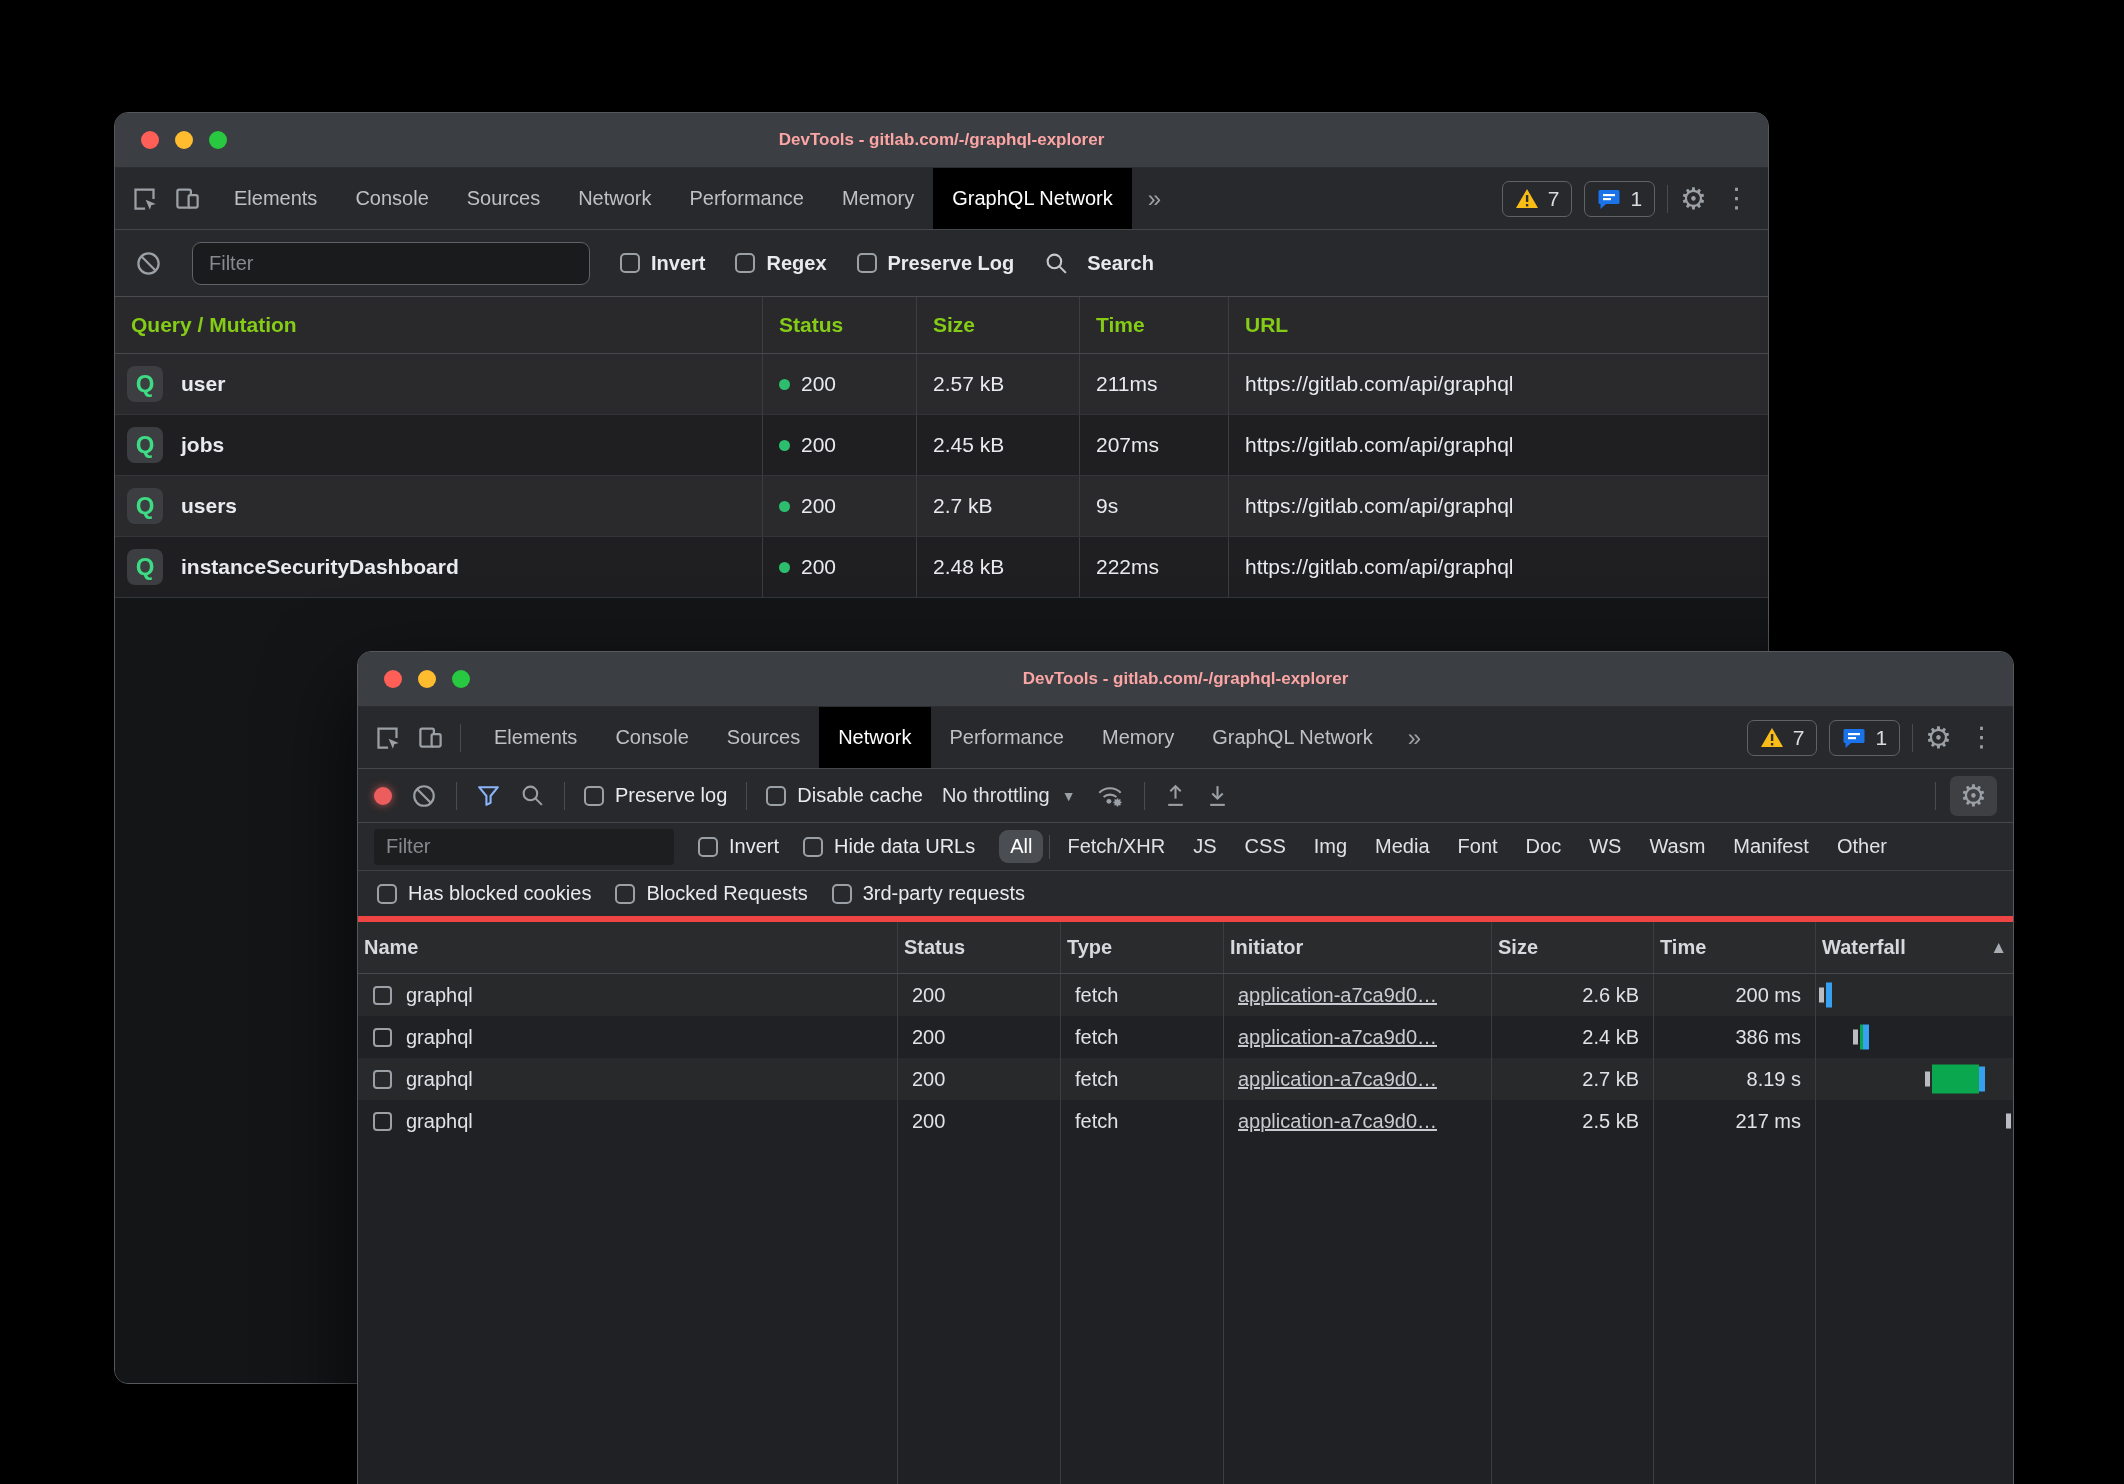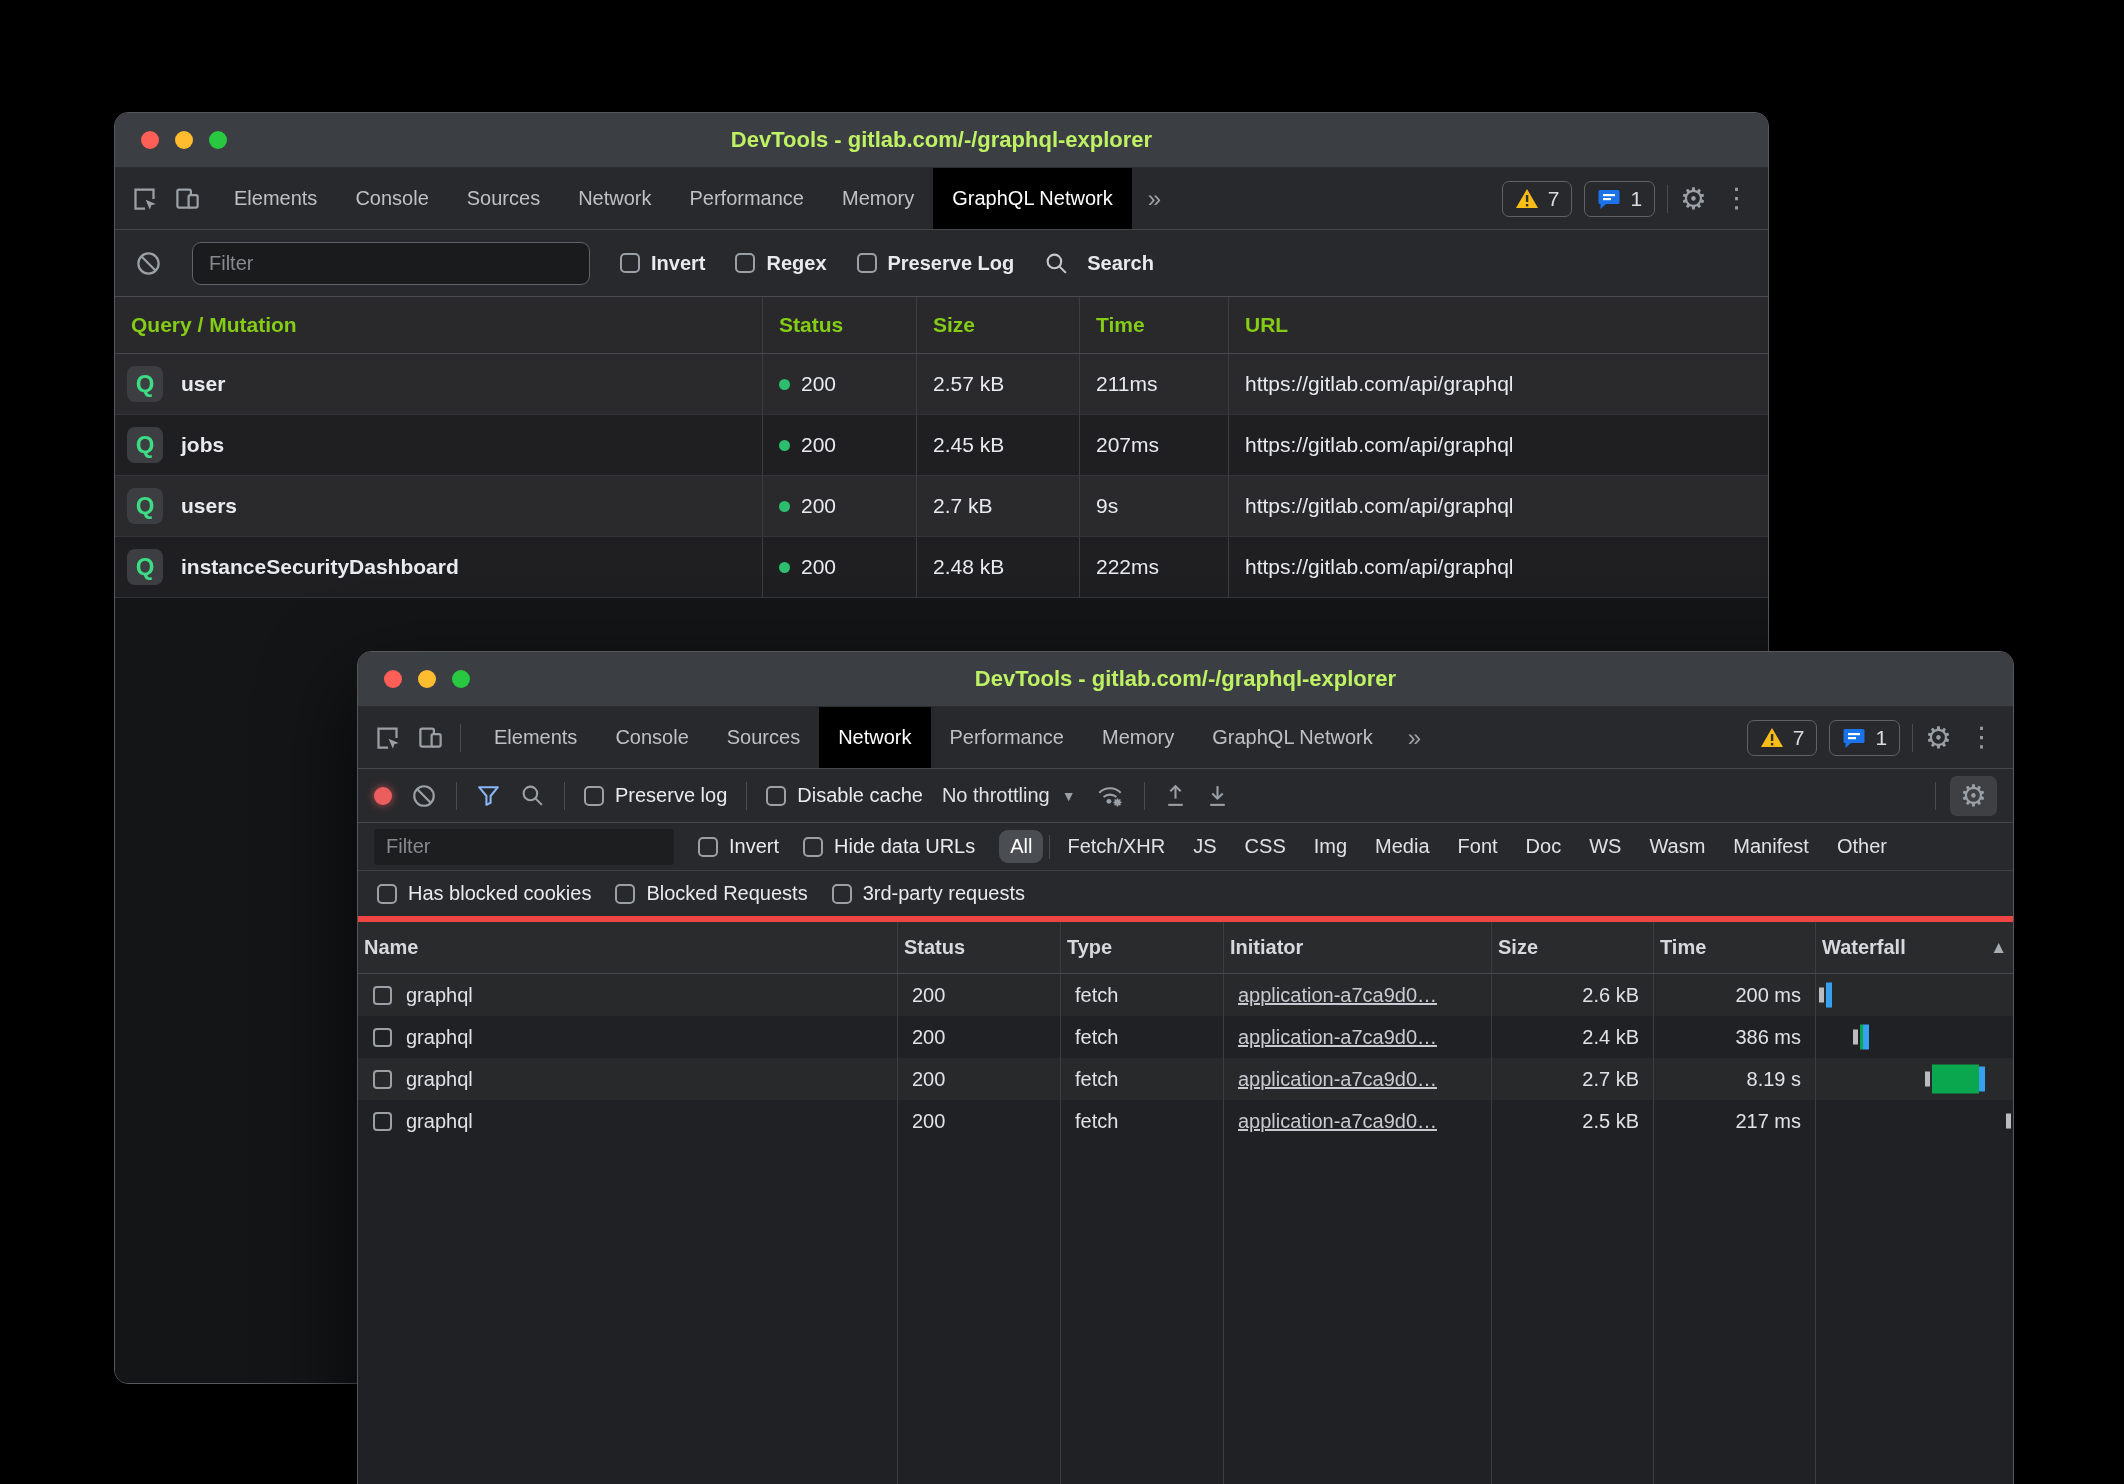--- a/index.html
+++ b/index.html
@@ -11,21 +11,21 @@
   #w1 { left:114px; top:112px; width:1655px; height:1272px; }
   #w2 { left:357px; top:651px; width:1657px; height:840px; border-radius:14px 14px 0 0; z-index:2; }
 
   
   .titlebar { height:55px; flex:0 0 55px; background:#3b3e42; position:relative;
               display:flex; align-items:center; justify-content:center;
               border-bottom:1px solid #2c2d30; }
   .traffic { position:absolute; left:26px; top:0; height:100%; display:flex; align-items:center; gap:16px; }
   .light { width:18px; height:18px; border-radius:50%; }
   .light.red { background:#ff5f57; } .light.yellow { background:#febc2e; } .light.green { background:#28c840; }
-  .win-title { font-size:22px; font-weight:bold; color:#bef264; }
+  .win-title { font-size:17px; font-weight:bold; color:#fca5a5; }
 
   
   .tabbar { height:62px; flex:0 0 62px; background:#28292c; display:flex; align-items:stretch;
             border-bottom:1px solid #46474a; }
   .tool-icons { display:flex; align-items:center; gap:16px; padding:0 14px 0 16px; }
   .icon-btn { display:flex; align-items:center; justify-content:center; }
   .tabs { display:flex; align-items:stretch; }
   .tab { display:flex; align-items:center; padding:13px 19px; font-size:20px; color:#bdc1c6; white-space:nowrap; }
   .tab.selected { background:#000; color:#fff; }
   .chevrons { display:flex; align-items:center; padding:0 16px; color:#9aa0a6; font-size:24px; }

